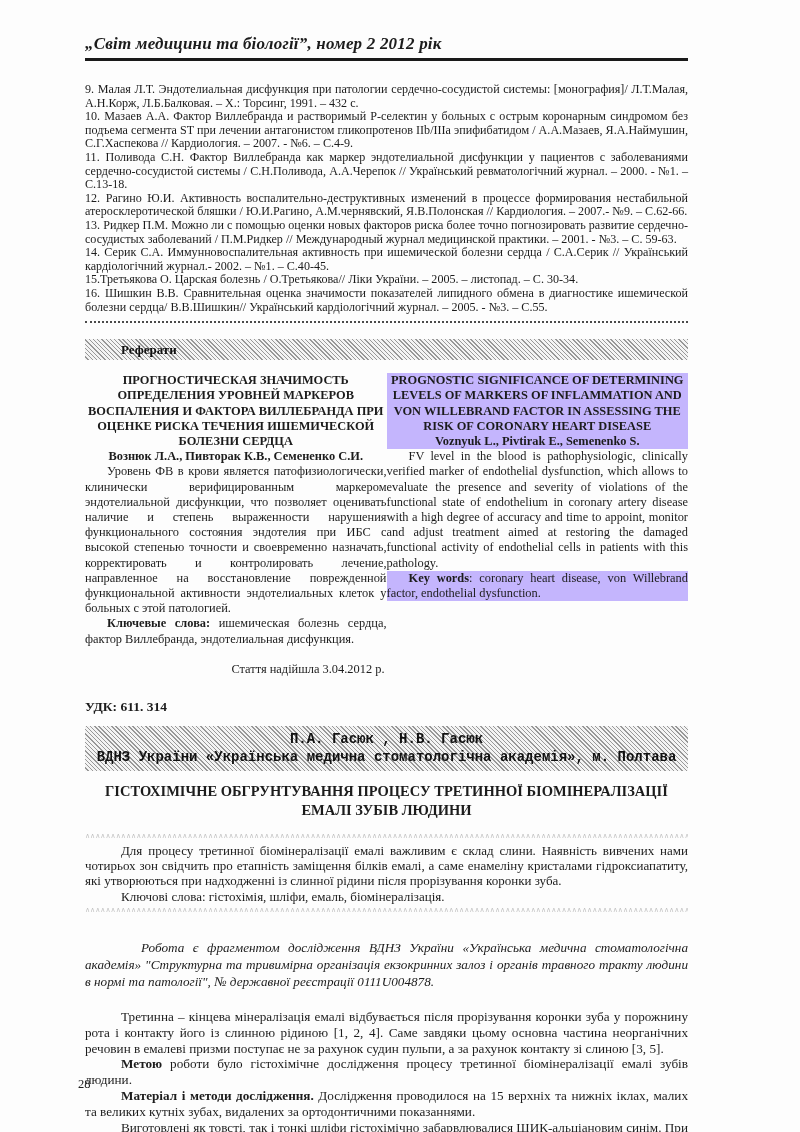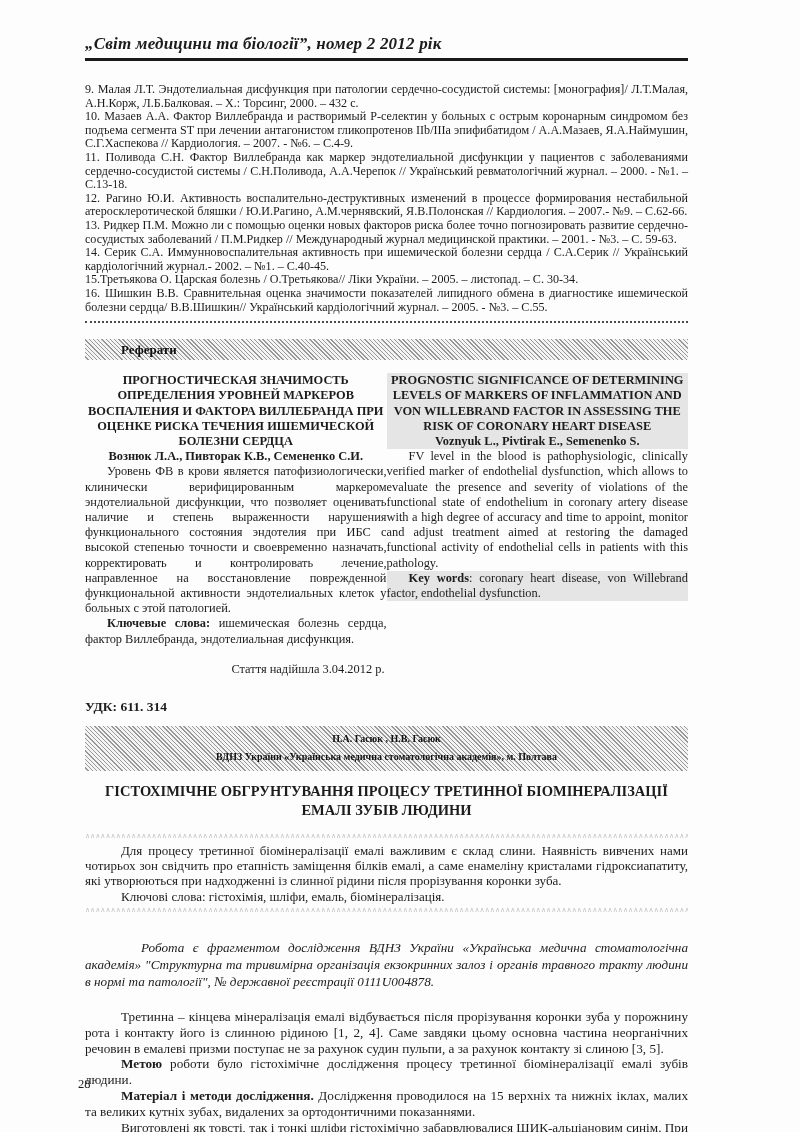--- a/index.html
+++ b/index.html
@@ -24,25 +24,25 @@
   .referaty-band .label { font-size:13px; font-weight:bold; line-height:21px; padding-left:36px; color:#111; }
   
   .cols { margin-top:13px; display:flex; gap:0; }
   .col { width:308.5px; font-size:12.4px; line-height:15.2px; }
   .col .atitle { font-weight:bold; text-align:center; }
   .col .authors { font-weight:bold; text-align:center; }
   .col .abody { text-align:justify; text-indent:22px; }
   .col .kw { text-align:justify; text-indent:22px; }
   .col .kw b { font-weight:bold; }
   .received { text-align:right; margin-top:15px; padding-right:2px; }
-  .hl { background:#e5e5e5; }
+  .hl { background:#c4b5fd; }
   
   .udc { margin-top:22px; font-size:13.5px; font-weight:bold; }
   .authors-band { margin-top:11px; padding:4px 0 5px 0; text-align:center; }
-  .authors-band .line { font-size:10px; font-weight:bold; line-height:18px; color:#111; }
+  .authors-band .line { font-size:14px; font-weight:bold; line-height:18px; color:#111;font-family:Liberation Mono, monospace; }
   .art-title { margin-top:11px; font-size:14.5px; font-weight:bold; text-align:center; line-height:19px; }
   .zigzag {
     margin-top:0; height:8px; overflow:hidden; white-space:nowrap;
     font-family:"DejaVu Sans",sans-serif; font-size:7px; line-height:7px;
     color:#c2c2c2; letter-spacing:0px; user-select:none;
   }
   .zz-top { margin-top:13px; }
   .abstract-box { padding:2px 0 3px 0; font-size:13px; line-height:15.2px; }
   .abstract-box p { text-align:justify; text-indent:36px; }
   .abstract-box .kw b { font-weight:normal; }
@@ -54,21 +54,21 @@
 </style>
 </head>
 <body>
 
 <div class="page">
 
   <div class="jheader">„Світ медицини та біології”, номер 2 2012 рік</div>
   <div class="jrule"></div>
 
   <div class="refs">
-      <div class="ref-item">9. Малая Л.Т. Эндотелиальная дисфункция при патологии сердечно-сосудистой   системы: [монография]/ Л.Т.Малая, А.Н.Корж, Л.Б.Балковая. – Х.: Торсинг, 2000. – 432 с.</div>
+      <div class="ref-item">9. Малая Л.Т. Эндотелиальная дисфункция при патологии сердечно-сосудистой   системы: [монография]/ Л.Т.Малая, А.Н.Корж, Л.Б.Балковая. – Х.: Торсинг, 1991. – 432 с.</div>
       <div class="ref-item">10. Мазаев А.А. Фактор Виллебранда и растворимый Р-селектин у больных с острым коронарным синдромом без подъема сегмента ST при лечении антагонистом гликопротенов IIb/IIIа эпифибатидом / А.А.Мазаев, Я.А.Наймушин, С.Г.Хаспекова // Кардиология. – 2007. - №6. – С.4-9.</div>
       <div class="ref-item">11. Поливода С.Н. Фактор Виллебранда как маркер эндотелиальной дисфункции у пациентов с заболеваниями сердечно-сосудистой системы / С.Н.Поливода, А.А.Черепок // Український ревматологічний журнал. – 2000. - №1. – С.13-18.</div>
       <div class="ref-item">12. Рагино Ю.И. Активность воспалительно-деструктивных изменений в процессе формирования нестабильной атеросклеротической бляшки / Ю.И.Рагино, А.М.чернявский, Я.В.Полонская // Кардиология. – 2007.- №9. – С.62-66.</div>
       <div class="ref-item">13. Ридкер П.М. Можно ли с помощью оценки новых факторов риска более точно погнозировать развитие сердечно-сосудистых заболеваний / П.М.Ридкер // Международный журнал медицинской практики. – 2001. - №3. – С. 59-63.</div>
       <div class="ref-item">14. Серик С.А. Иммунновоспалительная активность при ишемической болезни сердца / С.А.Серик // Український кардіологічний журнал.- 2002. – №1. – С.40-45.</div>
       <div class="ref-item">15.Третьякова О. Царская болезнь / О.Третьякова// Ліки України. – 2005. – листопад. – С. 30-34.</div>
       <div class="ref-item">16. Шишкин В.В. Сравнительная оценка значимости показателей липидного обмена в диагностике ишемической болезни сердца/ В.В.Шишкин// Український кардіологічний журнал. – 2005. - №3. – С.55.</div>
     </div>
 
   <div class="dotted-rule"></div>

